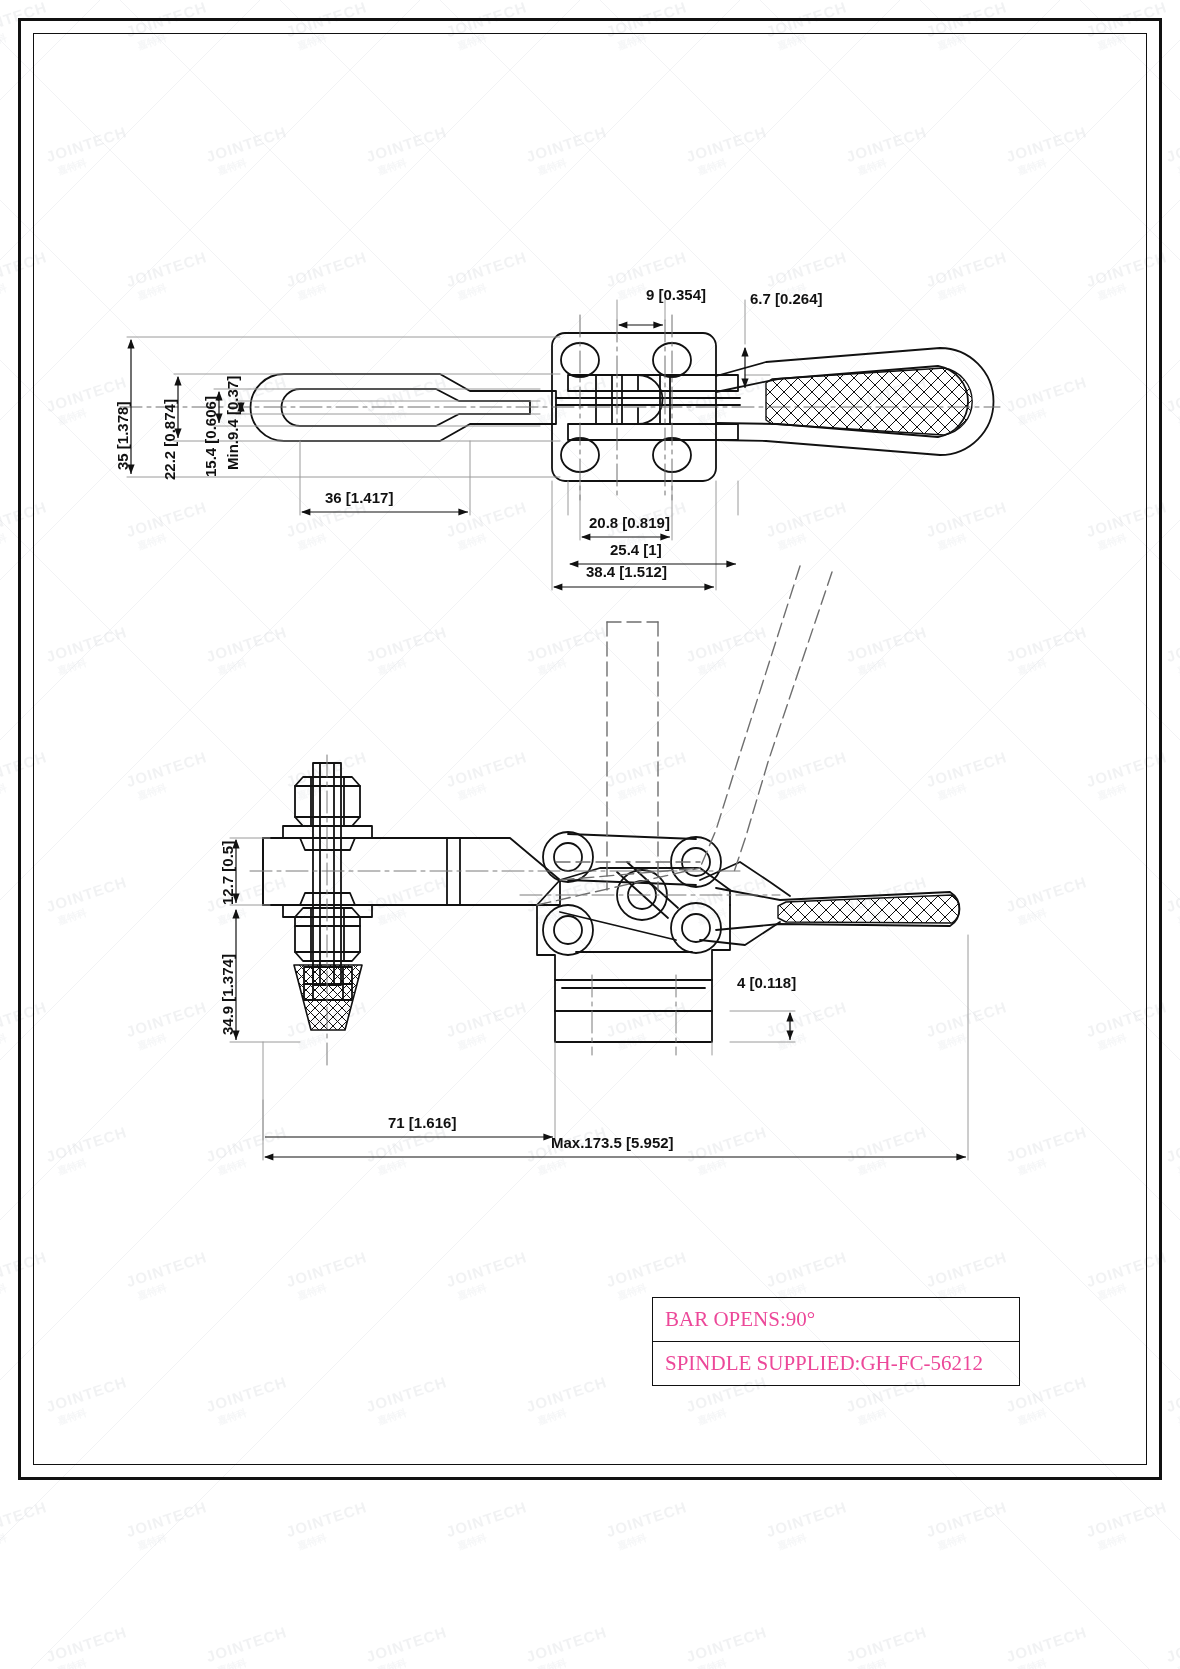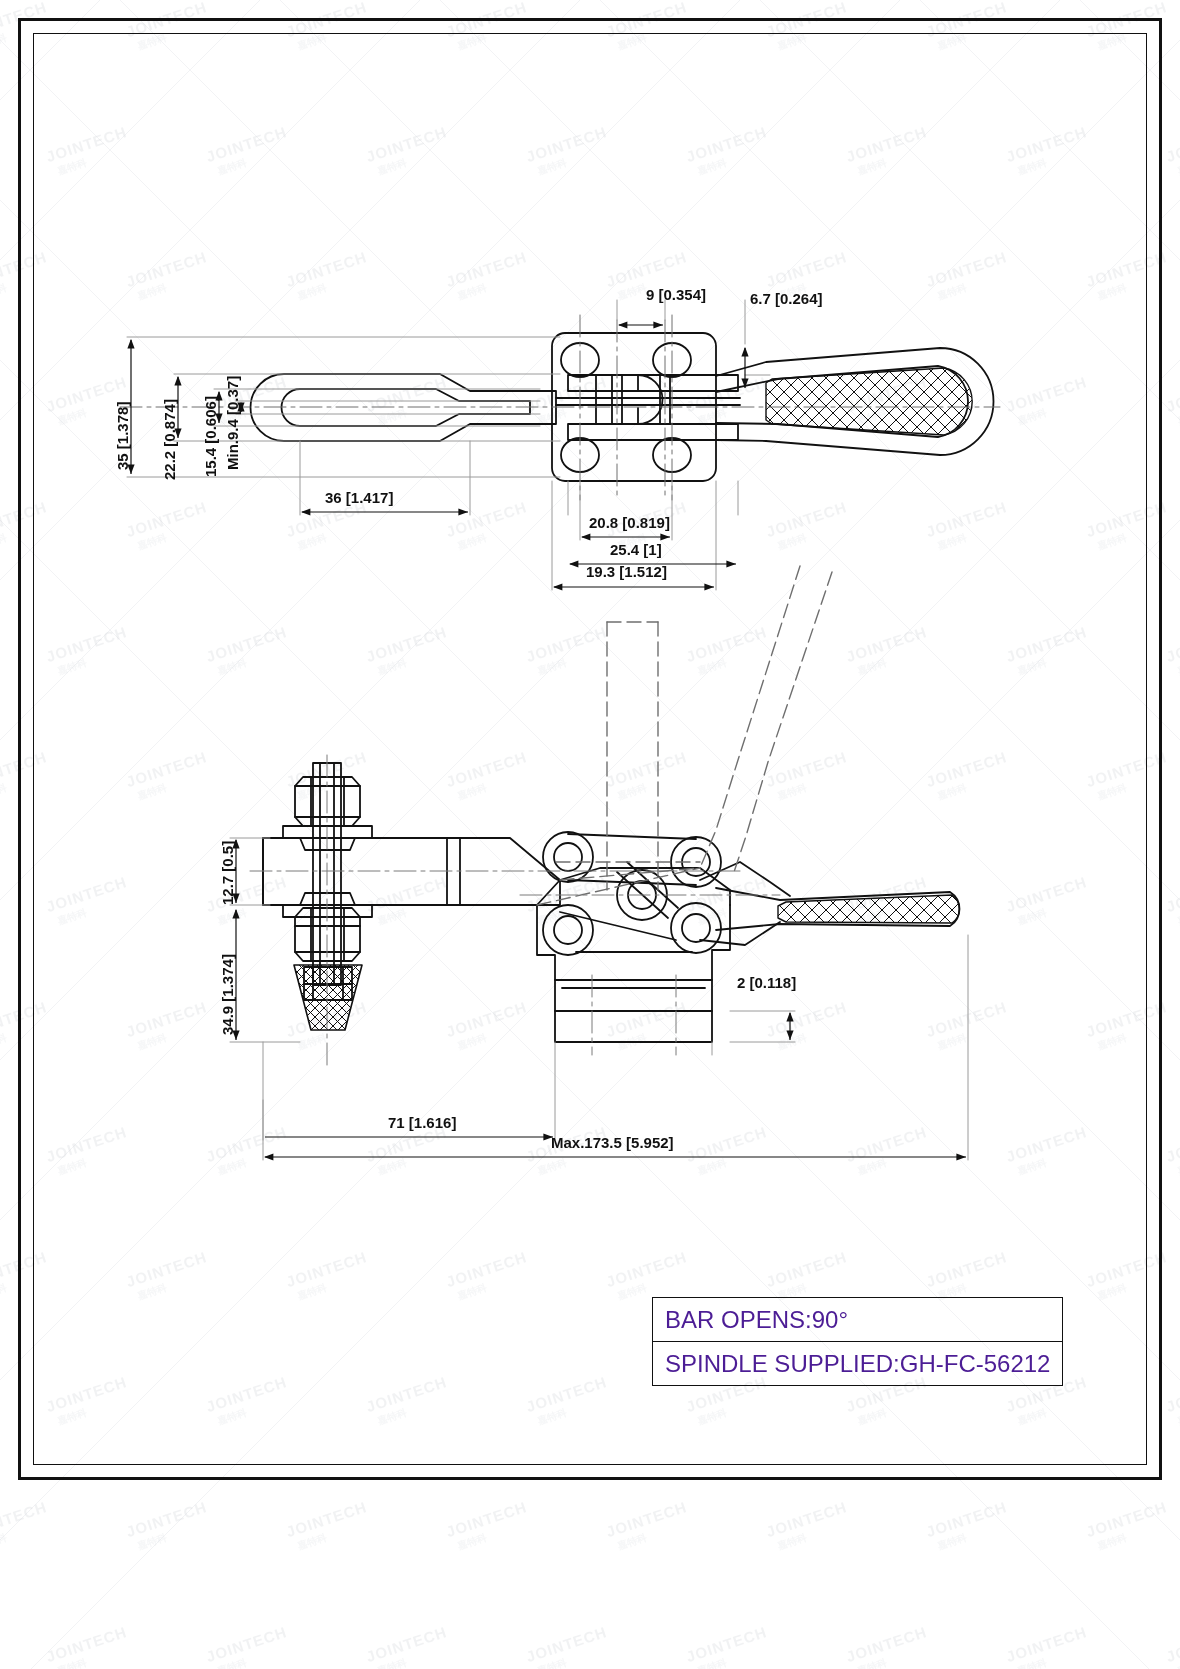--- a/index.html
+++ b/index.html
@@ -32,22 +32,22 @@
 
   
   .dim{position:absolute;font-family:"Liberation Sans","DejaVu Sans",sans-serif;
        font-size:15px;font-weight:700;color:#111;white-space:nowrap;}
   .dim.v{transform-origin:left top;transform:rotate(-90deg);}
 
   
   .info-table{position:absolute;left:652px;top:1297px;width:368px;border:1px solid #111;
               border-collapse:collapse;background:transparent;}
   .info-table td{border-bottom:1px solid #111;height:43px;padding:0 12px;
-                 font-size:24px;color:#4c1d95;white-space:nowrap;
-                 font-family:Liberation Sans, sans-serif;}
+                 font-size:21px;color:#ec4899;white-space:nowrap;
+                 font-family:Liberation Serif, serif;}
   .info-table tr:last-child td{border-bottom:none;}
 </style>
 </head>
 <body>
 
 <div id="sheet">
 
   <div class="wm-layer">
     <svg class="xhatch" width="1180" height="1669">
       <g stroke="#e6e9ed" stroke-width="1" fill="none">
@@ -715,25 +715,25 @@
 
   <div class="dim v" style="left:114px;top:470px;">35 [1.378]</div>
   <div class="dim v" style="left:161px;top:480px;">22.2 [0.874]</div>
   <div class="dim v" style="left:202px;top:477px;">15.4 [0.606]</div>
   <div class="dim v" style="left:224px;top:470px;">Min.9.4 [0.37]</div>
   <div class="dim" style="left:325px;top:489px;">36 [1.417]</div>
   <div class="dim" style="left:646px;top:286px;">9 [0.354]</div>
   <div class="dim" style="left:750px;top:290px;">6.7 [0.264]</div>
   <div class="dim" style="left:589px;top:514px;">20.8 [0.819]</div>
   <div class="dim" style="left:610px;top:541px;">25.4 [1]</div>
-  <div class="dim" style="left:586px;top:563px;">19.3 [1.512]</div>
+  <div class="dim" style="left:586px;top:563px;">38.4 [1.512]</div>
 
   <div class="dim v" style="left:219px;top:905px;">12.7 [0.5]</div>
   <div class="dim v" style="left:219px;top:1035px;">34.9 [1.374]</div>
-  <div class="dim" style="left:737px;top:974px;">2 [0.118]</div>
+  <div class="dim" style="left:737px;top:974px;">4 [0.118]</div>
   <div class="dim" style="left:388px;top:1114px;">71 [1.616]</div>
   <div class="dim" style="left:551px;top:1134px;">Max.173.5 [5.952]</div>
 
   <table class="info-table">
     <tbody>
       <tr>
         <td>BAR OPENS:90°</td>
       </tr>
       <tr>
         <td>SPINDLE SUPPLIED:GH-FC-56212</td>

